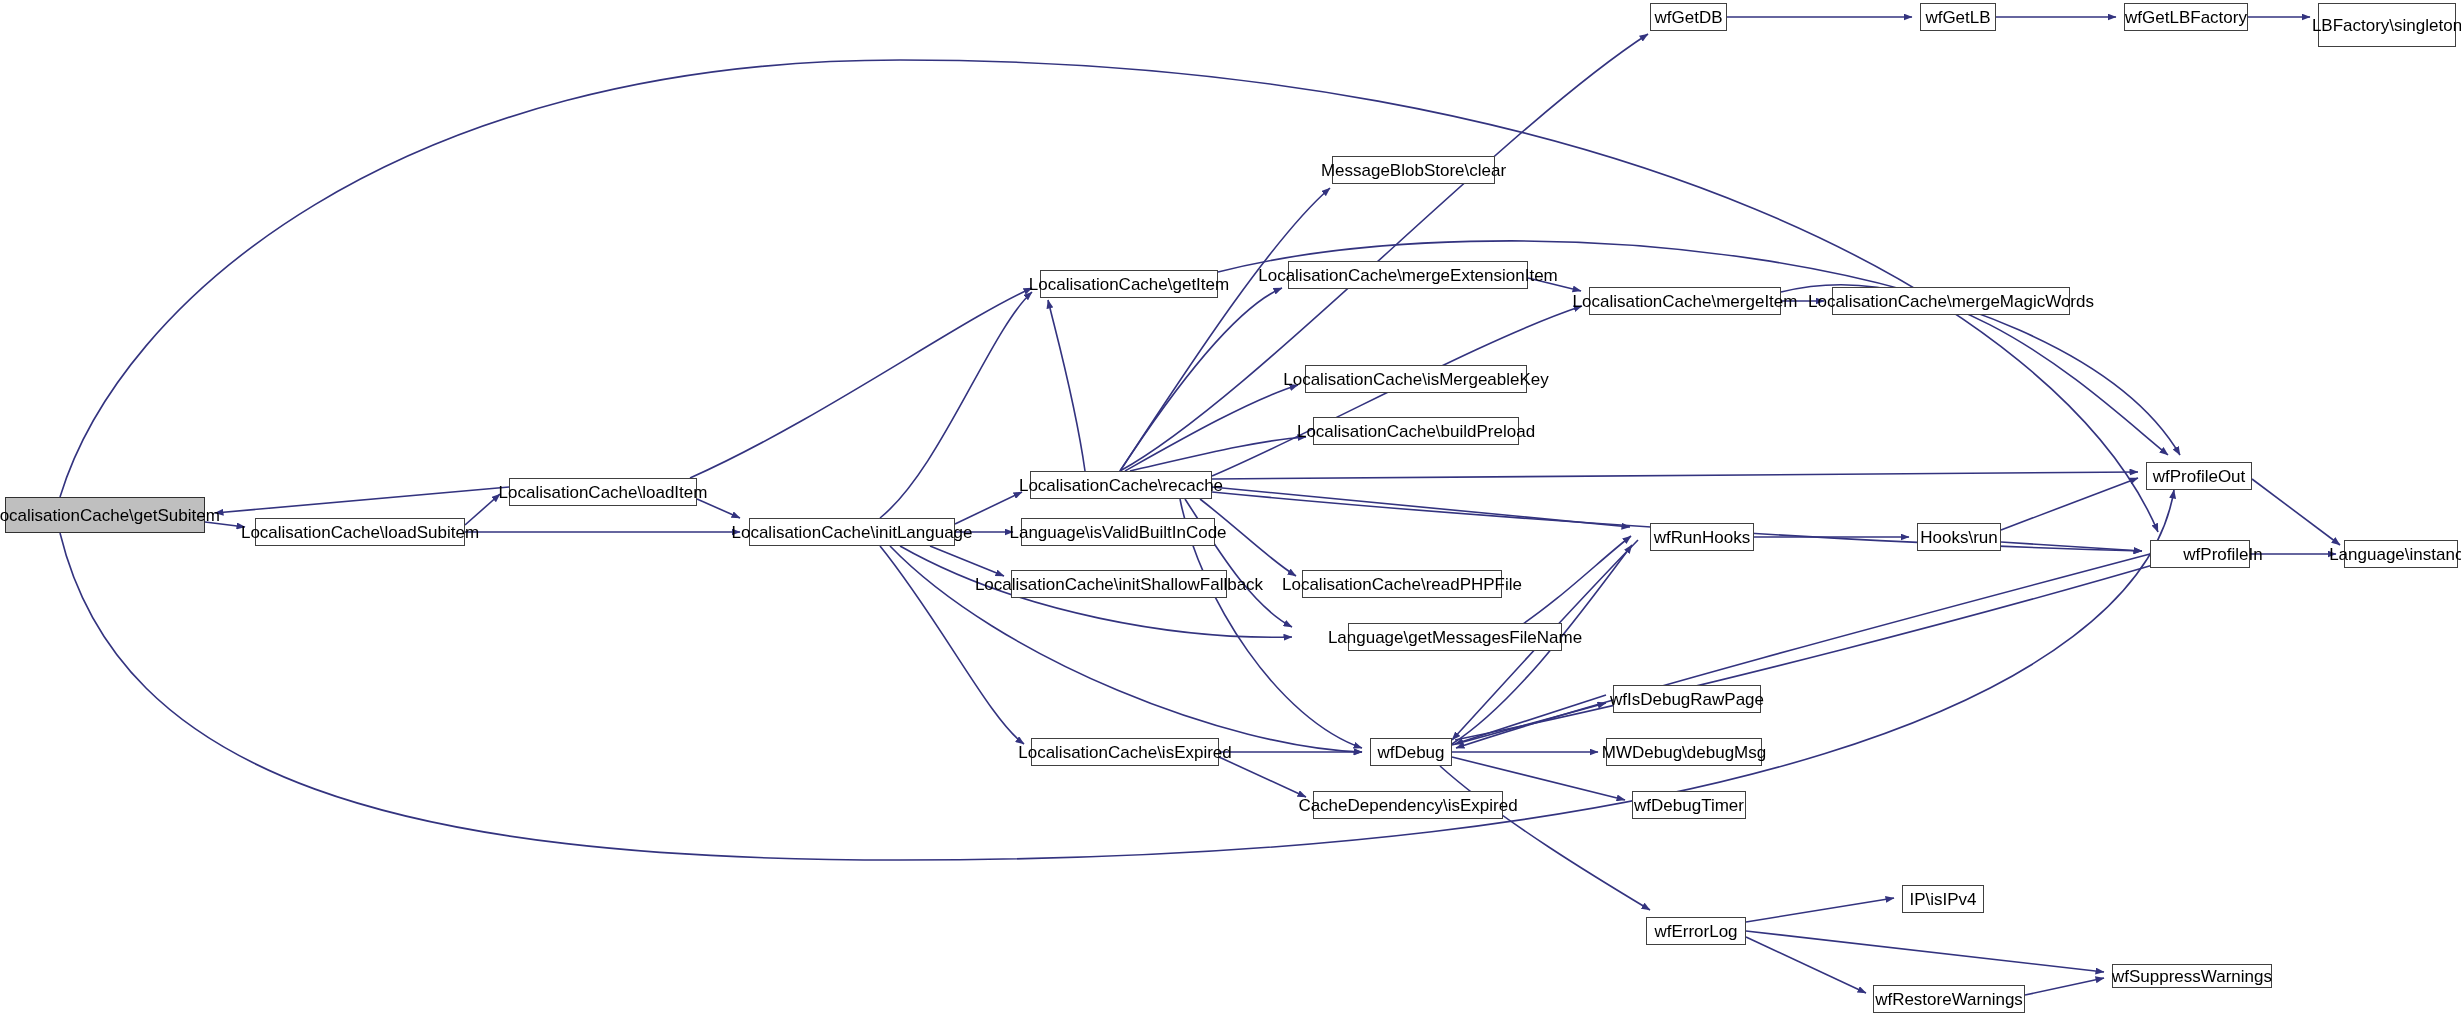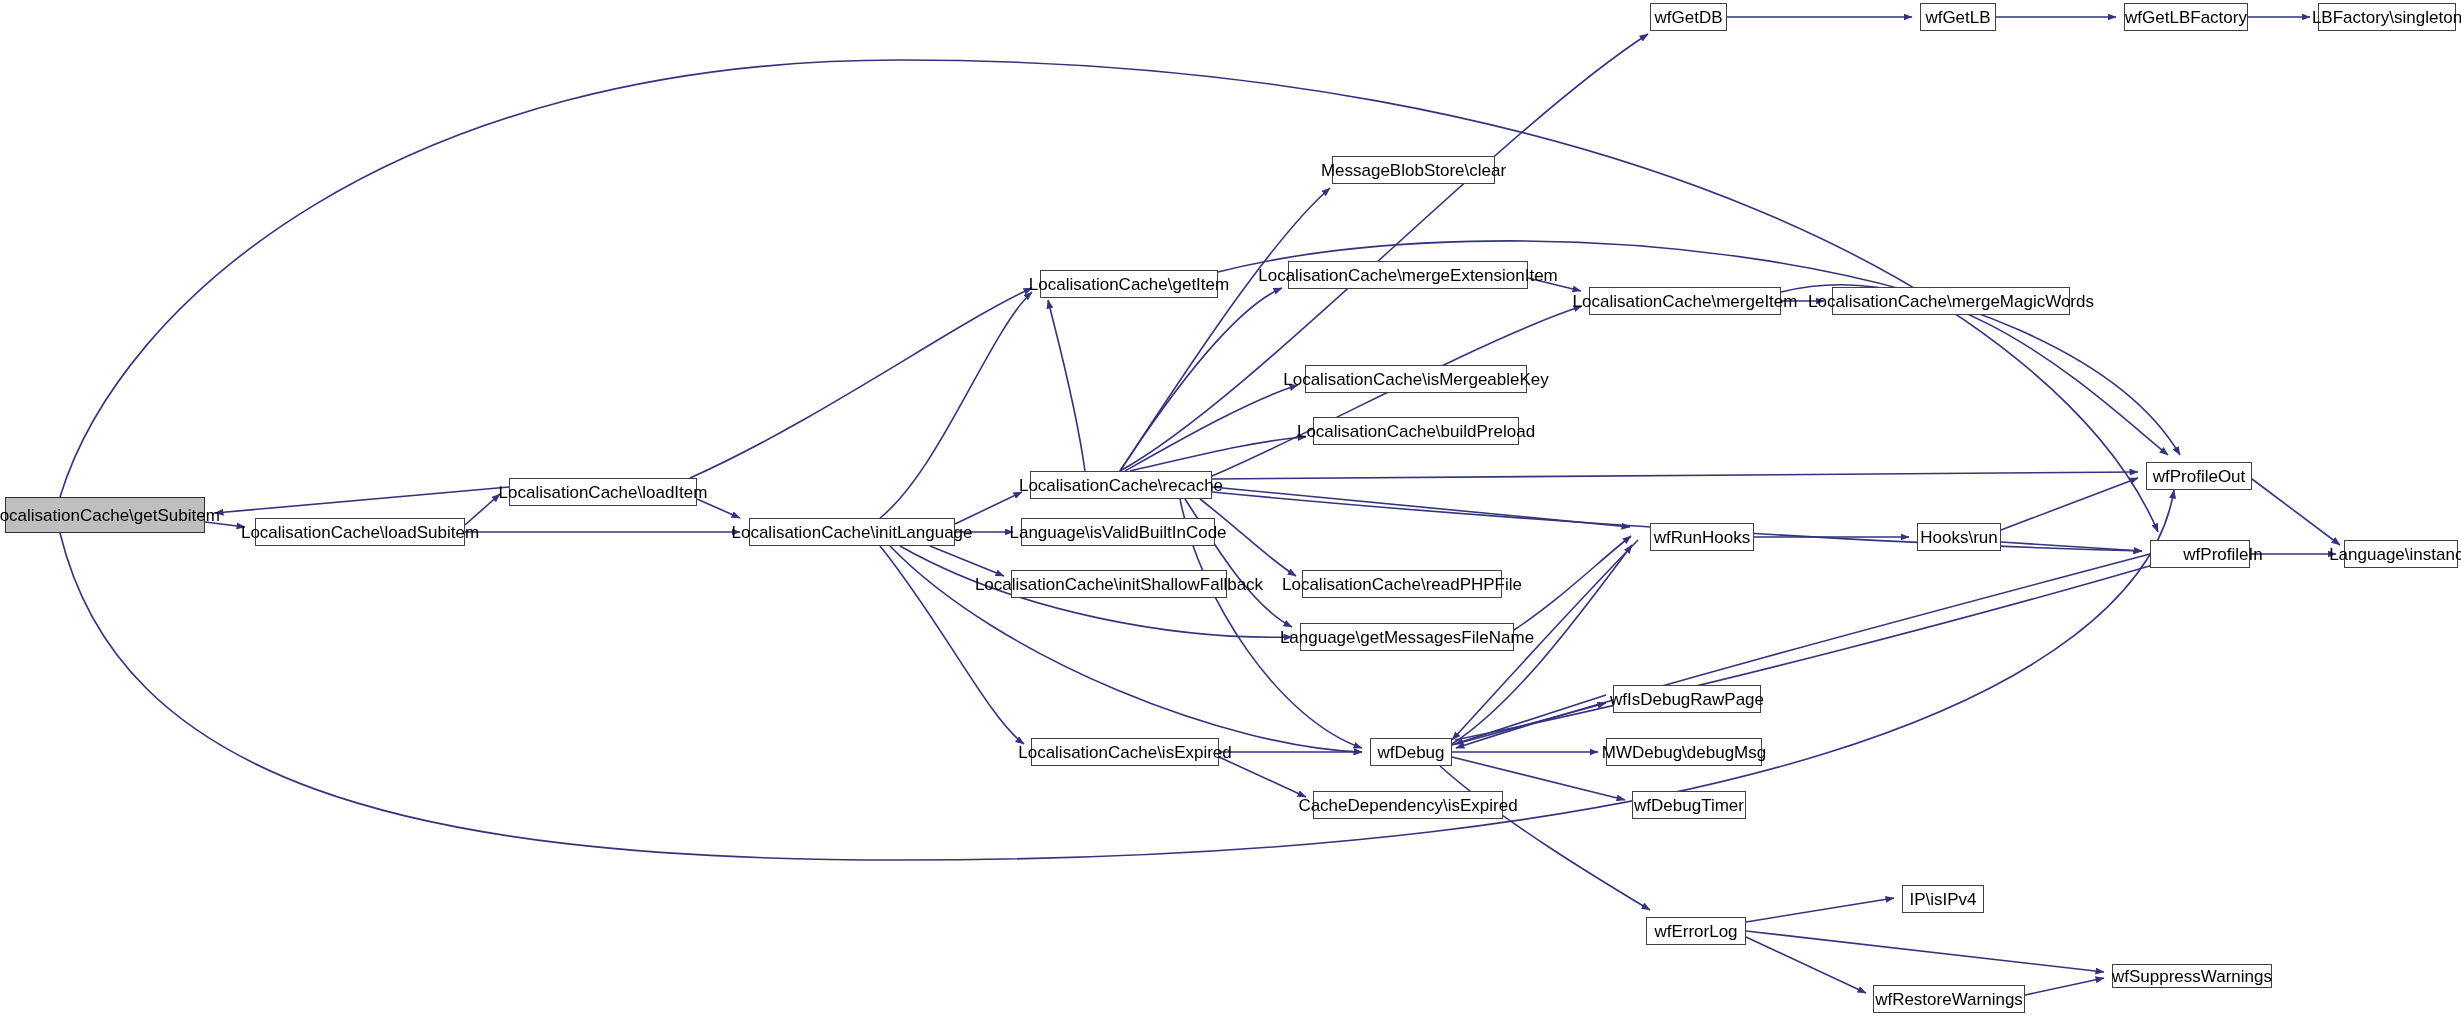--- a/index.html
+++ b/index.html
@@ -151,21 +151,21 @@
       </div>
       <div class="node" style="left: 1305px; top: 365px; width: 222px; height: 28px;">
         <span>LocalisationCache\isMergeableKey</span>
       </div>
       <div class="node" style="left: 1313px; top: 417px; width: 206px; height: 28px;">
         <span>LocalisationCache\buildPreload</span>
       </div>
       <div class="node" style="left: 1302px; top: 570px; width: 200px; height: 28px;">
         <span>LocalisationCache\readPHPFile</span>
       </div>
-      <div class="node" style="left: 1300px; top: 623px; width: 214px; height: 28px;">
+      <div class="node" style="left: 1348px; top: 623px; width: 214px; height: 28px;">
         <span>Language\getMessagesFileName</span>
       </div>
       <div class="node" style="left: 1370px; top: 738px; width: 82px; height: 28px;">
         <span>wfDebug</span>
       </div>
       <div class="node" style="left: 1313px; top: 791px; width: 190px; height: 28px;">
         <span>CacheDependency\isExpired</span>
       </div>
       <div class="node" style="left: 1589px; top: 287px; width: 192px; height: 28px;">
         <span>LocalisationCache\mergeItem</span>
@@ -211,17 +211,17 @@
       </div>
       <div class="node" style="left: 1650px; top: 3px; width: 77px; height: 28px;">
         <span>wfGetDB</span>
       </div>
       <div class="node" style="left: 1920px; top: 3px; width: 76px; height: 28px;">
         <span>wfGetLB</span>
       </div>
       <div class="node" style="left: 2124px; top: 3px; width: 124px; height: 28px;">
         <span>wfGetLBFactory</span>
       </div>
-      <div class="node" style="left: 2318px; top: 3px; width: 138px; height: 28px; justify-content: center;">
+      <div class="node" style="left: 2318px; top: 3px; width: 138px; height: 44px; justify-content: center;">
         <span>LBFactory\singleton</span>
       </div>
     </div>
 </div>
 
 </body></html>

